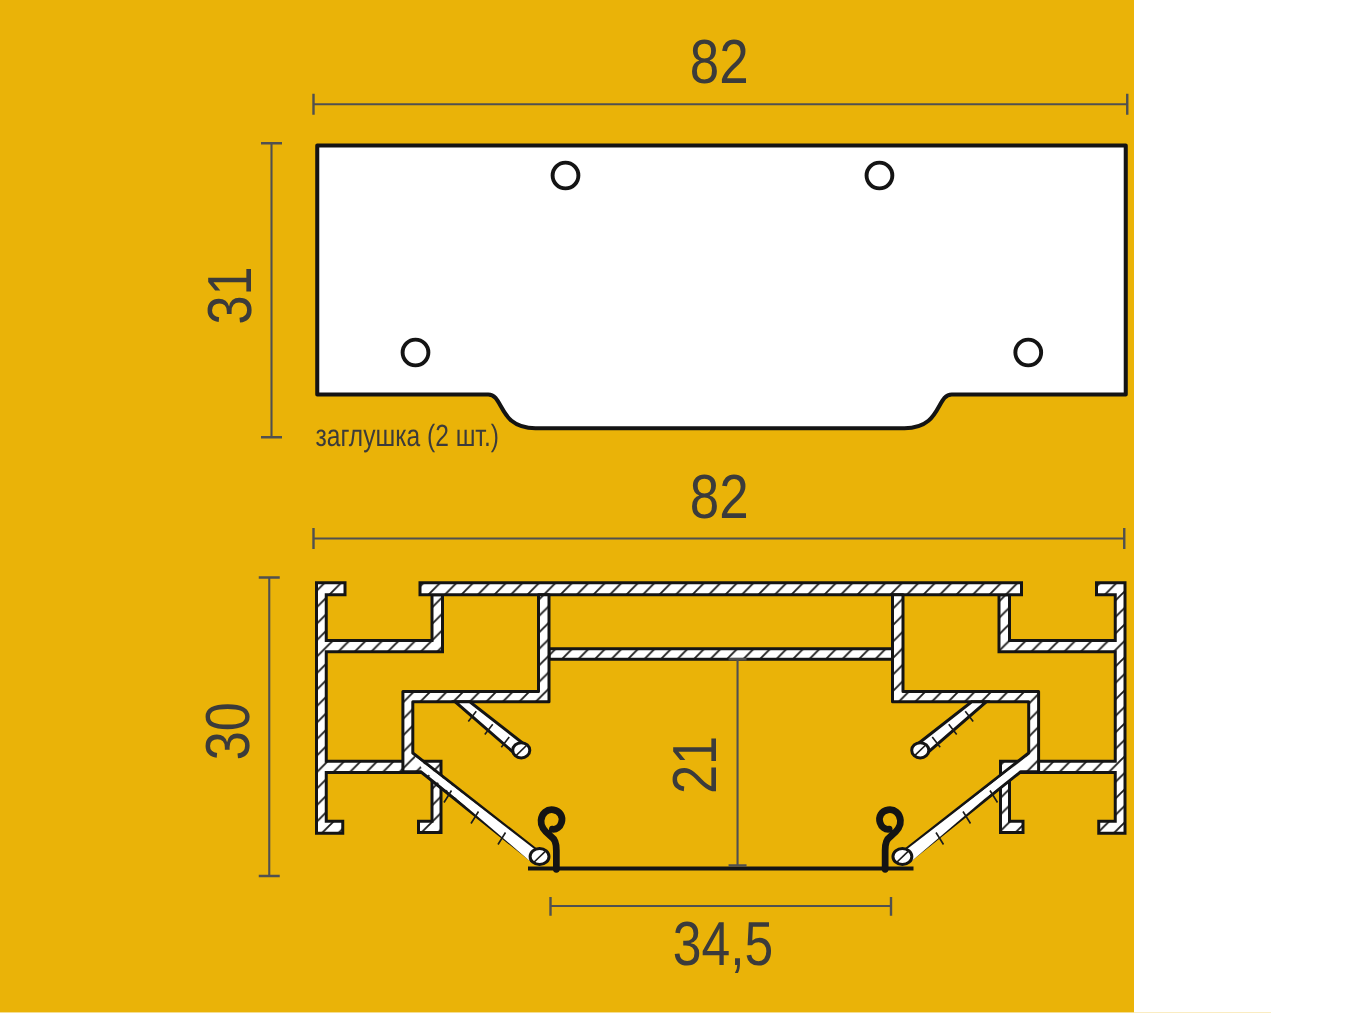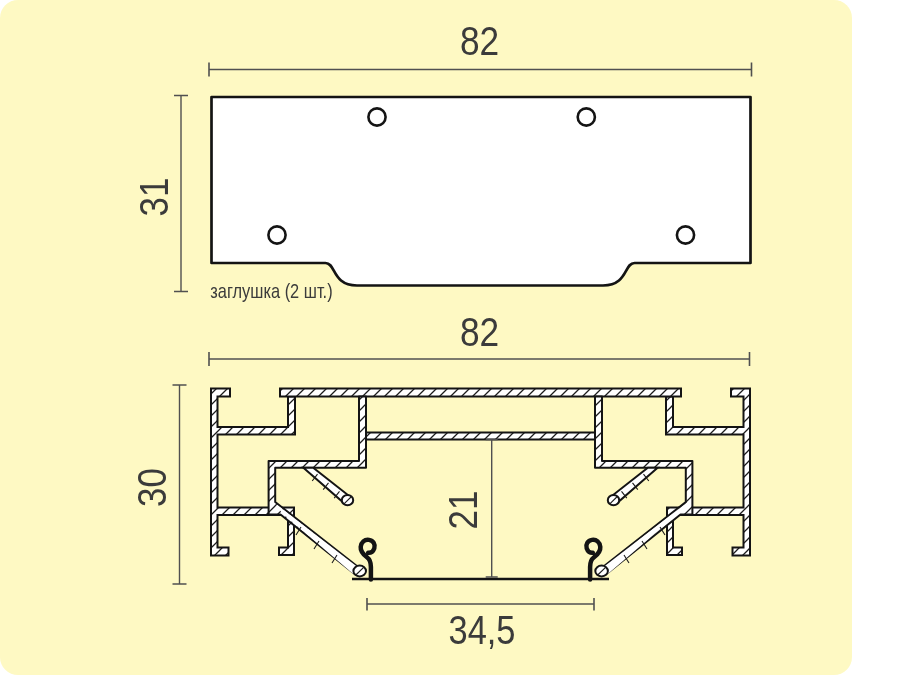--- a/index.html
+++ b/index.html
@@ -1,16 +1,16 @@
 <!DOCTYPE html>
 <html><head>
 <meta charset="utf-8">
 <style>
   html,body{margin:0;padding:0;background:#ffffff;}
-  .wrap{width:852px;height:675px;position:relative;background:#fef9c3;overflow:hidden;border-radius:18px;}
+  .wrap{width:756px;height:675px;position:relative;background:#eab308;overflow:hidden;}
   text{font-family:"Liberation Sans",sans-serif;fill:#3b3b3b;}
 </style>
 </head>
 <body>
 <div class="wrap">
 <svg width="900" height="675" viewBox="0 0 900 675" xmlns="http://www.w3.org/2000/svg">
 <defs>
   <pattern id="ht" patternUnits="userSpaceOnUse" width="11" height="11">
     <rect width="11" height="11" fill="#ffffff"></rect>
     <path d="M-2.75,2.75 L2.75,-2.75 M0,11 L11,0 M8.25,13.75 L13.75,8.25" stroke="#1c1c1c" stroke-width="1.25" fill="none"></path>

